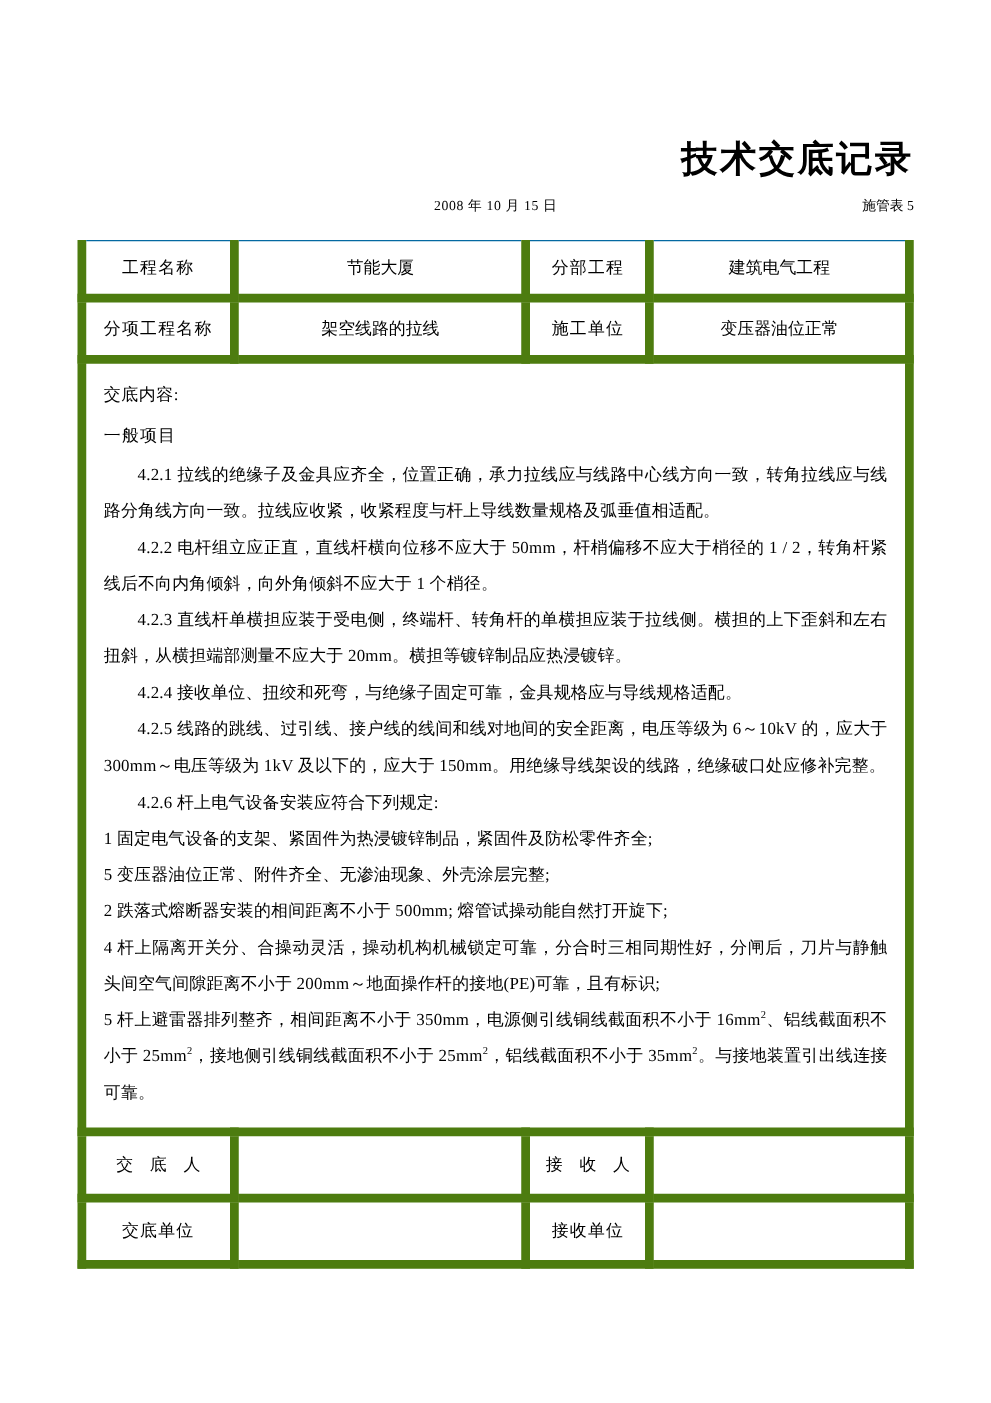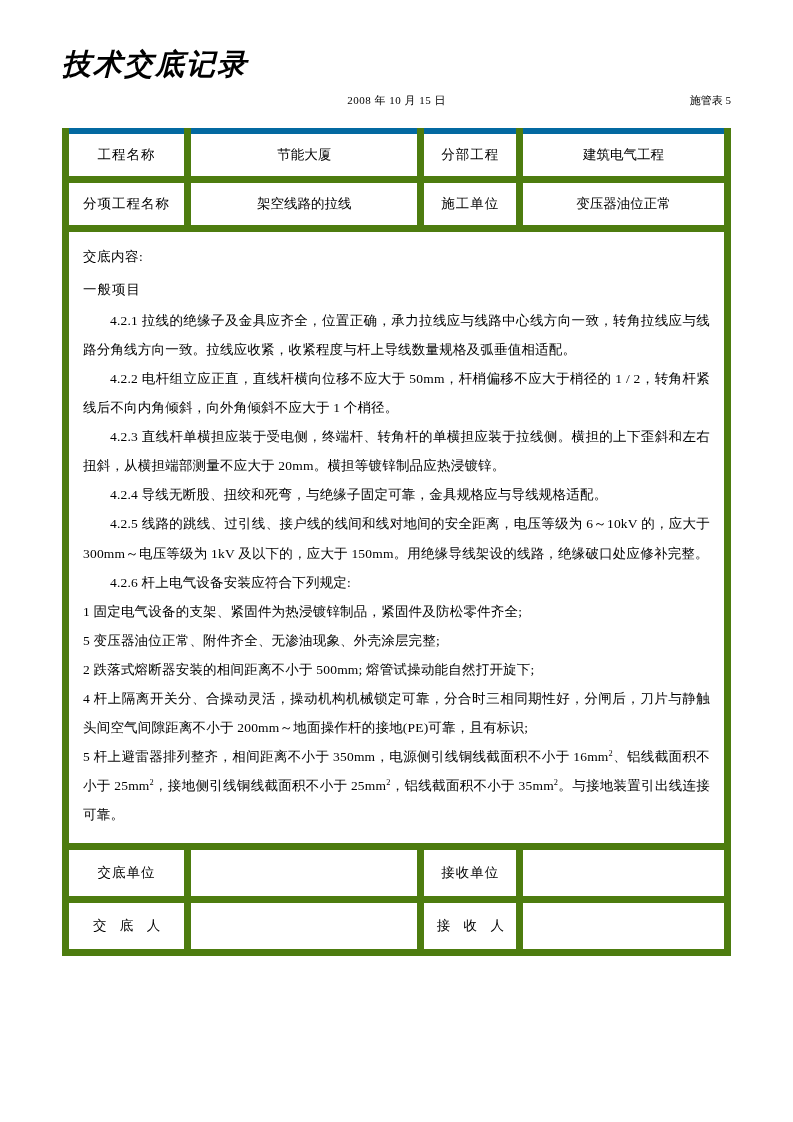--- a/index.html
+++ b/index.html
@@ -16,29 +16,28 @@
     overflow: hidden;
   }
   .page {
     position: relative;
     width: 793px;
     height: 1122px;
     box-sizing: border-box;
     padding: 0 62px;
   }
   .doc-title {
-    text-align: left;
+    text-align: right;
     font-size: 29px;
     font-weight: bold;
     letter-spacing: 2px;
     margin: 0;
-    padding-top: 48px;
+    padding-top: 112px;
     line-height: 1.15;
     font-family: "Liberation Serif", "DejaVu Serif", serif;
-    font-style: italic;
   }
   .subline {
     position: relative;
     height: 26px;
     margin-top: 12px;
     font-size: 11px;
   }
   .subline .date {
     position: absolute;
     left: 50%;
@@ -56,21 +55,21 @@
     border-collapse: collapse;
     table-layout: fixed;
     margin-top: 9px;
   }
   table.main td {
     border: 7px solid #4d7c0f;
     padding: 0;
     vertical-align: middle;
     font-size: 13.5px;
   }
-  table.main .outer-top { border-top: 6px solid #0369a1; }
+  table.main .outer-top { border-top: 1px solid #0369a1; }
   .cell-label {
     text-align: center;
     height: 42px;
     letter-spacing: 1px;
   }
   .cell-value {
     text-align: center;
     height: 42px;
   }
   .content-cell {
@@ -149,38 +148,38 @@
         <td class="cell-label">施工单位</td>
         <td class="cell-value">变压器油位正常</td>
       </tr>
       <tr>
         <td class="content-cell" colspan="4">
           <p class="content-intro">交底内容:</p>
           <p class="content-heading">一般项目</p>
           <p class="para indent">4.2.1 拉线的绝缘子及金具应齐全，位置正确，承力拉线应与线路中心线方向一致，转角拉线应与线路分角线方向一致。拉线应收紧，收紧程度与杆上导线数量规格及弧垂值相适配。</p>
           <p class="para indent">4.2.2 电杆组立应正直，直线杆横向位移不应大于 50mm，杆梢偏移不应大于梢径的 1 / 2，转角杆紧线后不向内角倾斜，向外角倾斜不应大于 1 个梢径。</p>
           <p class="para indent">4.2.3 直线杆单横担应装于受电侧，终端杆、转角杆的单横担应装于拉线侧。横担的上下歪斜和左右扭斜，从横担端部测量不应大于 20mm。横担等镀锌制品应热浸镀锌。</p>
-          <p class="para indent">4.2.4 导线无断股、扭绞和死弯，与绝缘子固定可靠，金具规格应与导线规格适配。</p>
+          <p class="para indent">4.2.4 接收单位、扭绞和死弯，与绝缘子固定可靠，金具规格应与导线规格适配。</p>
           <p class="para indent">4.2.5 线路的跳线、过引线、接户线的线间和线对地间的安全距离，电压等级为 6～10kV 的，应大于 300mm～电压等级为 1kV 及以下的，应大于 150mm。用绝缘导线架设的线路，绝缘破口处应修补完整。</p>
           <p class="para indent">4.2.6 杆上电气设备安装应符合下列规定:</p>
           <p class="para noindent">1 固定电气设备的支架、紧固件为热浸镀锌制品，紧固件及防松零件齐全;</p>
           <p class="para noindent">5 变压器油位正常、附件齐全、无渗油现象、外壳涂层完整;</p>
           <p class="para noindent">2 跌落式熔断器安装的相间距离不小于 500mm; 熔管试操动能自然打开旋下;</p>
           <p class="para noindent">4 杆上隔离开关分、合操动灵活，操动机构机械锁定可靠，分合时三相同期性好，分闸后，刀片与静触头间空气间隙距离不小于 200mm～地面操作杆的接地(PE)可靠，且有标识;</p>
           <p class="para noindent"><span>5 杆上避雷器排列整齐，相间距离不小于 350mm，电源侧引线铜线截面积不小于 16mm</span><sup>2</sup><span>、铝线截面积不小于 25mm</span><sup>2</sup><span>，接地侧引线铜线截面积不小于 25mm</span><sup>2</sup><span>，铝线截面积不小于 35mm</span><sup>2</sup><span>。与接地装置引出线连接可靠。</span></p>
         </td>
       </tr>
       <tr>
+        <td class="sig-label spaced">交 底 人</td>
+        <td class="sig-blank"></td>
+        <td class="sig-label spaced">接 收 人</td>
+        <td class="sig-blank"></td>
+      </tr>
+      <tr>
         <td class="sig-label">交底单位</td>
         <td class="sig-blank"></td>
         <td class="sig-label">接收单位</td>
-        <td class="sig-blank"></td>
-      </tr>
-      <tr>
-        <td class="sig-label spaced">交 底 人</td>
-        <td class="sig-blank"></td>
-        <td class="sig-label spaced">接 收 人</td>
         <td class="sig-blank"></td>
       </tr>
     </tbody>
   </table>
 
 </div>
 
 </body></html>

